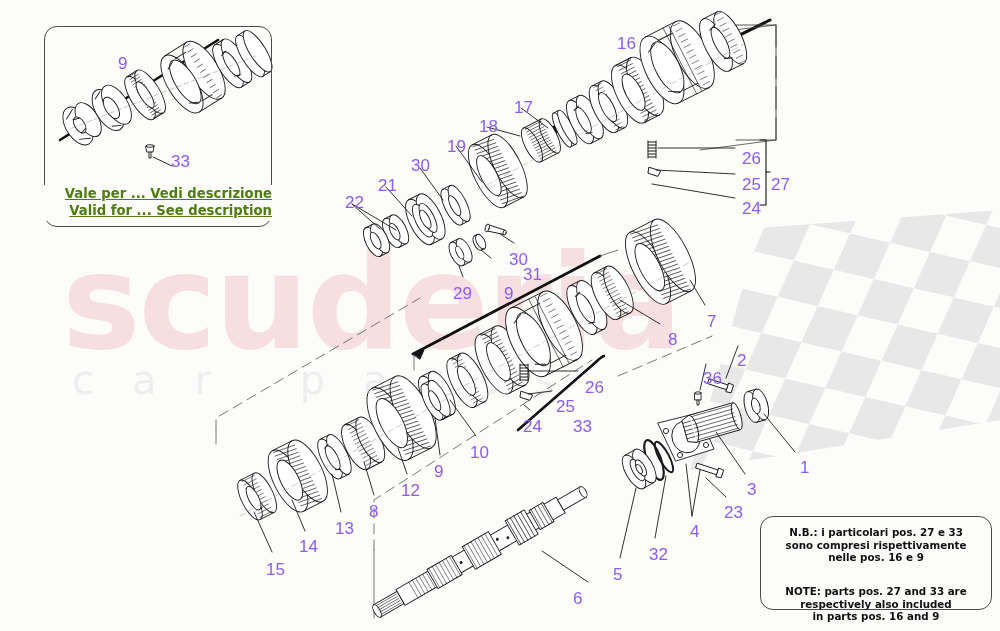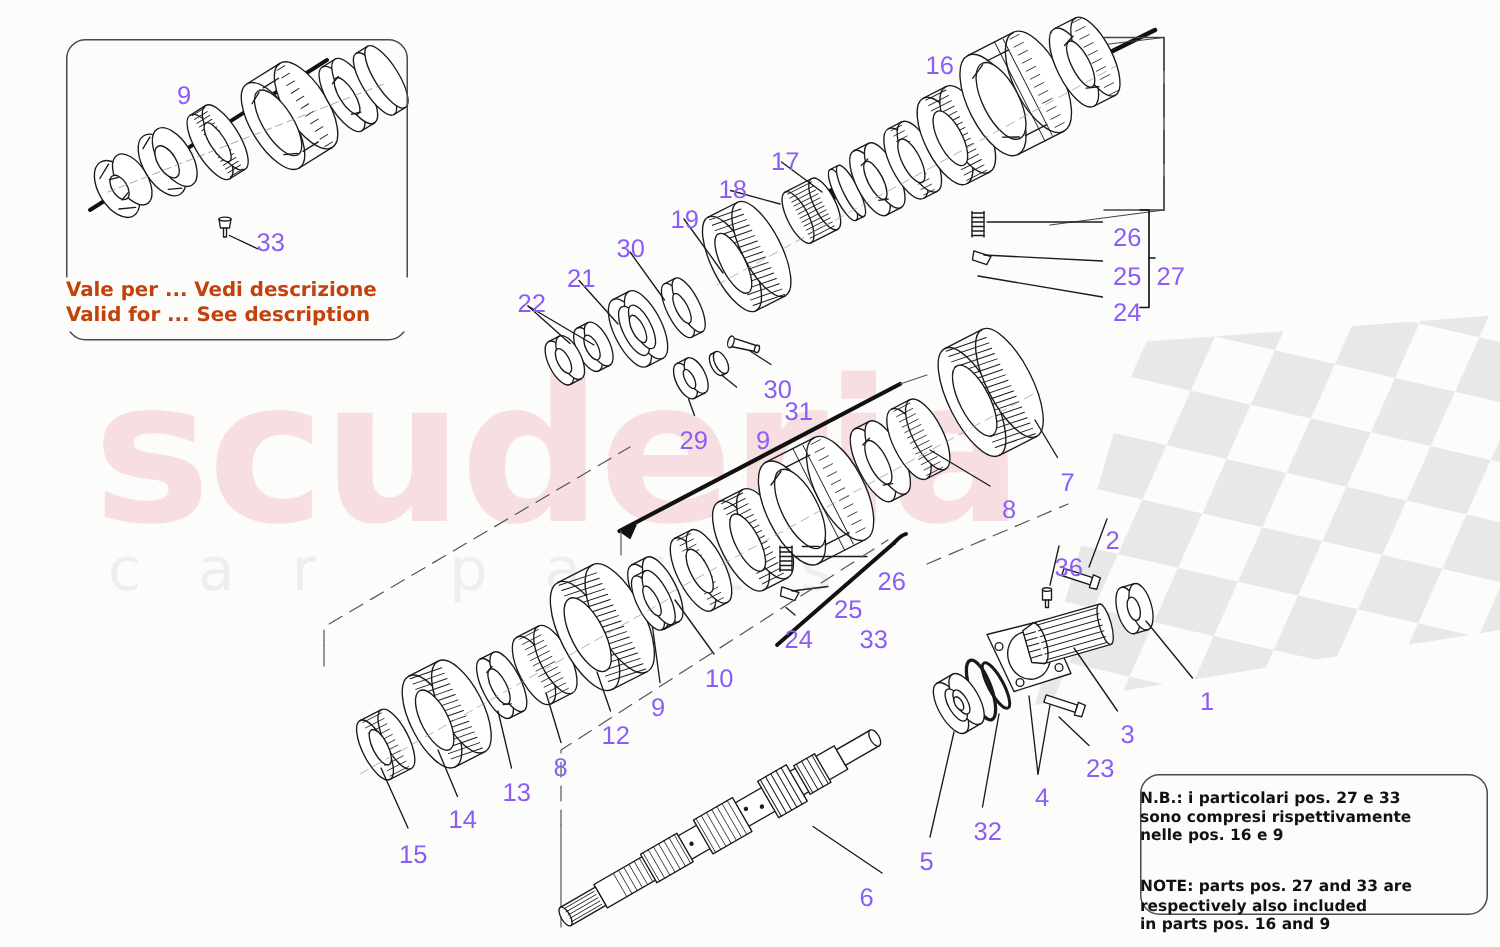--- a/index.html
+++ b/index.html
@@ -68,34 +68,35 @@
     box-sizing: border-box;
   }
   #panel-top-left { left: 44px; top: 26px; width: 228px; height: 201px; }
   #panel-note     { left: 760px; top: 516px; width: 232px; height: 94px; }
 
   .panel-caption {
     position: absolute;
     left: 44px;
     top: 185px;
     width: 228px;
-    text-align: left;
+    text-align: right;
     font-family: "DejaVu Sans", sans-serif;
     font-size: 13.2px;
     font-weight: 700;
-    color: #c2410c;
+    color: #4d7c0f;
     line-height: 1.28;
     background: #fcfcfa;
     padding: 1px 0;
+    text-decoration: underline;
   }
   .note-text {
     position: absolute;
     left: 760px;
     width: 232px;
-    text-align: left;
+    text-align: center;
     font-family: "DejaVu Sans", sans-serif;
     font-size: 10.3px;
     font-weight: 700;
     color: #111;
     line-height: 1.22;
   }
   #note-it { top: 526px; }
   #note-en { top: 567px; margin-top: 18px; }
 </style>
 </head>

